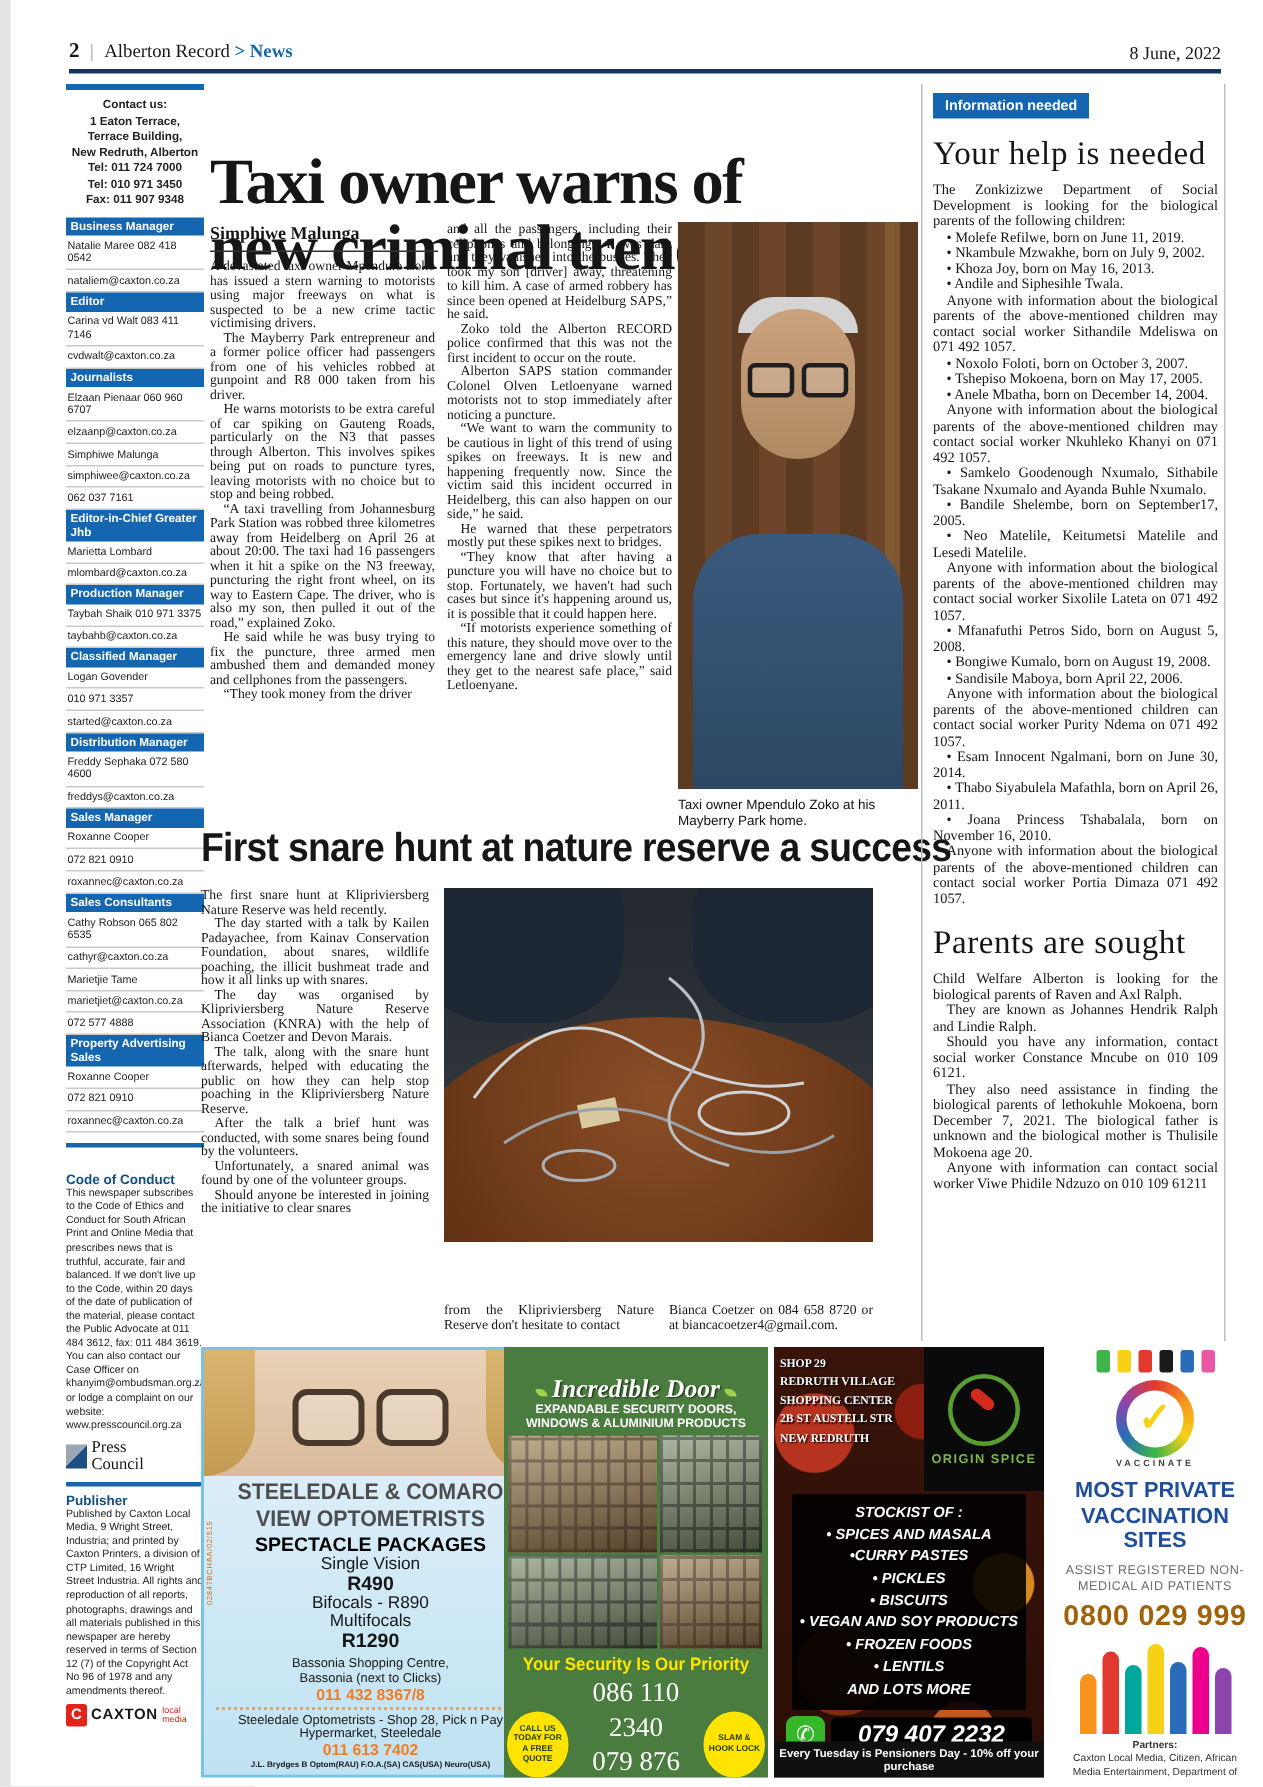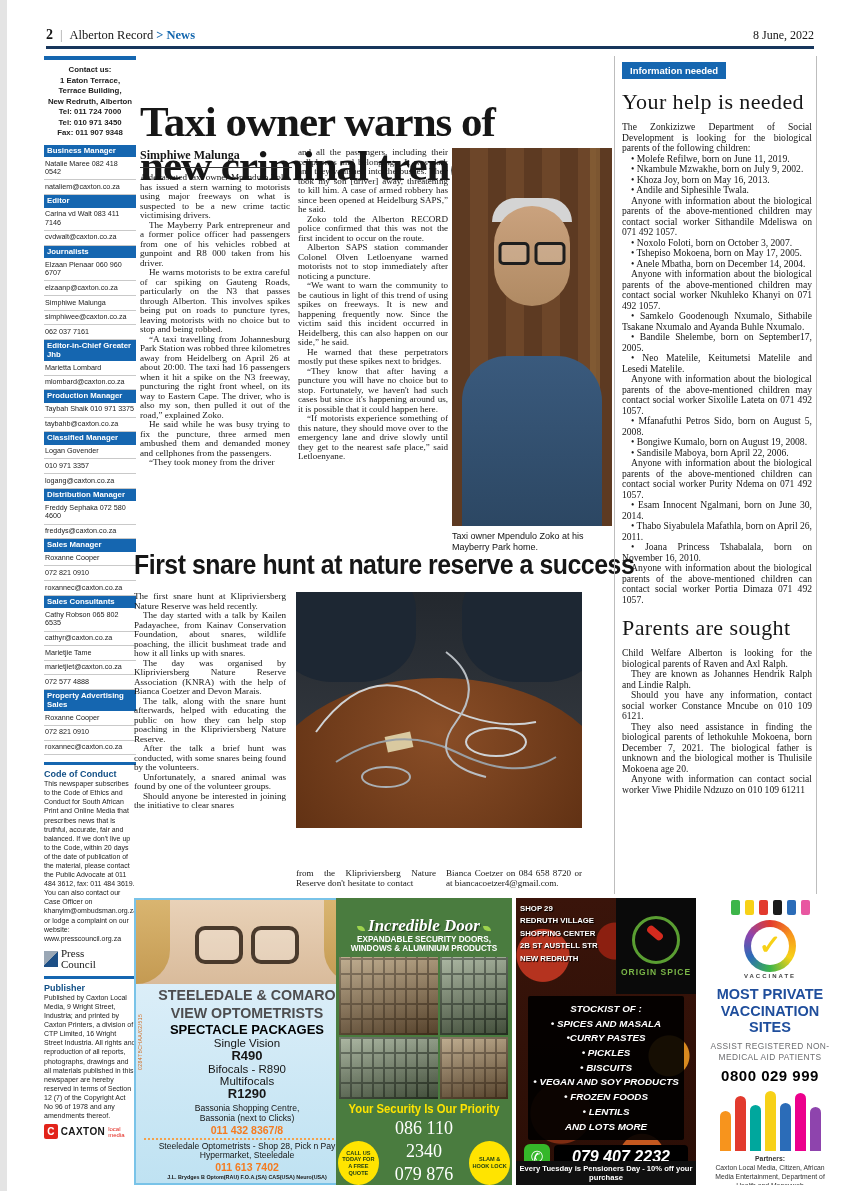--- a/index.html
+++ b/index.html
@@ -15,21 +15,21 @@
   
   .sidebar{position:absolute;left:44px;top:52px;width:92px;height:1133px;font-family:"Liberation Sans",sans-serif;overflow:hidden;}
   .logo{position:relative;background:#1566b0;height:40px;border-radius:3px;padding:2px 4px 4px;}
   .logo-tab{display:inline-block;background:#fff;color:#111;font-size:5px;font-weight:bold;padding:0 2px;margin-left:7px;}
   .logo-word{color:#fff;font-style:italic;font-weight:bold;font-size:21px;font-family:"Liberation Serif",serif;line-height:20px;text-align:center;margin-top:-2px;}
   .logo-swoosh{position:absolute;left:10px;bottom:3px;width:70px;height:3px;background:#d42a1e;border-radius:50%;}
   .side-top-rule{height:4px;background:#1566b0;margin:4px 0 5px;}
   .contact{text-align:center;font-size:7.8px;line-height:1.35;font-weight:bold;color:#222;margin-bottom:6px;}
   .side-head{background:#1566b0;color:#fff;font-size:7.8px;font-weight:bold;padding:2px 3px;line-height:1.1;}
   .side-line{font-size:7.2px;line-height:1.2;padding:2.5px 1px;border-bottom:1px solid #c9c9c9;color:#222;}
-  .code-block{margin-top:7px;border-top:3px solid #1566b0;padding-top:4px;}
+  .code-block{margin-top:7px;border-top:3px solid #1566b0;padding-top:16px;}
   .blue-title{color:#114f86;font-size:9px;font-weight:bold;}
   .small-text{font-size:7px;line-height:1.3;color:#222;}
   .press{display:flex;align-items:center;gap:3px;margin:5px 0 2px;}
   .press-icon{width:14px;height:16px;background:linear-gradient(135deg,#9aa7b5 50%,#1d4f86 50%);}
   .press-word{font-family:"Liberation Serif",serif;font-size:11px;line-height:1.05;width:46px;}
   .rule-top{border-top:3px solid #1566b0;margin-top:5px;padding-top:4px;}
   .caxton{display:flex;align-items:center;gap:3px;margin:4px 0;}
   .caxton-c{width:15px;height:15px;background:#e2231a;color:#fff;font-weight:bold;text-align:center;line-height:15px;border-radius:2px;font-size:10px;}
   .caxton-word{font-size:10px;font-weight:bold;letter-spacing:.4px;}
   .caxton-tag{font-size:6px;color:#e2231a;}
@@ -96,41 +96,41 @@
   .door-photos{display:grid;grid-template-columns:58.5% 40%;grid-template-rows:78px 62px;gap:2px;margin:3px;}
   .ph{background:linear-gradient(160deg,rgba(255,255,255,.3),rgba(0,0,0,.3)),repeating-linear-gradient(90deg,#33402d 0 2px,transparent 2px 11px),repeating-linear-gradient(0deg,#33402d 0 2px,transparent 2px 15px),linear-gradient(#8a9a7d,#5d6e52);}
   .ph-warm{background:linear-gradient(160deg,rgba(255,244,220,.35),rgba(40,20,0,.35)),repeating-linear-gradient(90deg,#4a3a28 0 2px,transparent 2px 11px),repeating-linear-gradient(0deg,#4a3a28 0 2px,transparent 2px 15px),linear-gradient(#a08a6a,#6d5a42);}
   .door-slogan{color:#ffe400;font-weight:bold;font-size:12px;text-align:center;transform:scaleX(.94);margin-top:1px;}
   .door-mid{display:flex;align-items:center;justify-content:space-between;padding:0 2px;margin-top:1px;}
   .door-circle{width:44px;height:44px;border-radius:50%;background:#ffe400;color:#1c3c14;font-size:5.6px;font-weight:bold;display:flex;align-items:center;justify-content:center;text-align:center;line-height:1.25;box-sizing:border-box;padding:3px;}
   .door-nums{font-family:"Liberation Serif",serif;font-size:18px;line-height:1.3;text-align:center;}
   
   .ad-spice{left:516px;width:180px;font-family:"Liberation Sans",sans-serif;color:#fff;background:radial-gradient(circle at 15% 20%,#b5331f 0 26px,transparent 27px),radial-gradient(circle at 85% 55%,#d98a1f 0 20px,transparent 21px),radial-gradient(circle at 25% 75%,#7d2c12 0 30px,transparent 31px),radial-gradient(circle at 70% 90%,#c4581f 0 22px,transparent 23px),radial-gradient(circle at 55% 15%,#8c1f10 0 18px,transparent 19px),linear-gradient(#3a140a,#2a0e06);}
   .spice-top{display:flex;}
-  .spice-addr{flex:1;padding:5px 4px;font-size:7.8px;font-weight:bold;line-height:1.6;text-shadow:1px 1px 1px #000;}
+  .spice-addr{flex:1;padding:5px 4px;font-size:7.8px;font-weight:bold;line-height:1.6;text-shadow:1px 1px 1px #000;font-family:Liberation Serif, serif;}
   .spice-logo-box{width:80px;height:96px;background:#0a0a0a;display:flex;flex-direction:column;align-items:center;justify-content:center;gap:3px;}
   .spice-ring{width:42px;height:42px;border:3px solid #5a9e32;border-radius:50%;position:relative;}
   .spice-chili{position:absolute;left:11px;top:10px;width:18px;height:8px;background:#d42a1e;border-radius:5px;transform:rotate(40deg);}
   .spice-brand{color:#7ab648;font-size:8.5px;font-weight:bold;letter-spacing:1px;}
   .stockist{background:rgba(0,0,0,.9);margin:2px 12px;padding:6px 2px;text-align:center;font-style:italic;font-weight:bold;border-radius:2px;}
   .stockist-line{font-size:9.8px;line-height:1.5;}
   .spice-phone-row{display:flex;align-items:center;gap:4px;margin:4px 8px 0;}
   .wa{width:26px;height:26px;background:#35b729;border-radius:6px;color:#fff;font-size:15px;text-align:center;line-height:26px;}
   .spice-phone{flex:1;background:#000;border-radius:4px;color:#fff;font-style:italic;font-weight:bold;font-size:16px;text-align:center;padding:3px 0;}
   .spice-strip{position:absolute;bottom:0;left:0;right:0;background:#101010;color:#fff;font-size:7.6px;font-weight:bold;text-align:center;padding:3px 1px;}
   
   .ad-vax{left:700px;width:140px;background:#fff;font-family:"Liberation Sans",sans-serif;text-align:center;}
   .vax-chips{display:flex;justify-content:center;gap:5px;margin-top:2px;}
   .chip{width:9px;height:15px;border-radius:2px;}
   .vax-ring{width:52px;height:52px;margin:5px auto 0;border-radius:50%;background:conic-gradient(#e23a2e,#f7941d,#f7d117,#3db54a,#2b6cb8,#8e44ad,#e23a2e);display:flex;align-items:center;justify-content:center;}
   .vax-ring-inner{width:38px;height:38px;background:#fff;border-radius:50%;color:#f7d117;font-size:27px;font-weight:bold;line-height:36px;}
   .vax-word{font-size:6px;font-weight:bold;letter-spacing:2px;color:#444;margin-top:1px;}
   .vax-title{color:#1f4e9c;font-weight:bold;font-size:14.5px;line-height:1.15;margin:7px 8px 0;}
   .vax-sub{color:#6d6e71;font-size:8.4px;line-height:1.35;margin-top:5px;letter-spacing:.4px;}
-  .vax-phone{color:#000000;font-weight:bold;font-size:15px;margin-top:3px;letter-spacing:.5px;}
+  .vax-phone{color:#a16207;font-weight:bold;font-size:19px;margin-top:3px;letter-spacing:.5px;}
   .vax-hands{display:flex;align-items:flex-end;justify-content:center;gap:4px;height:62px;margin-top:5px;}
   .hand{width:11px;border-radius:6px 6px 0 0;}
   .vax-partners{font-size:6.8px;line-height:1.35;color:#333;margin-top:3px;padding:0 6px;}
   .vax-partners b{display:block;}
 </style>
 </head>
 <body>
 
 <div class="page">
   <div class="edge"></div>
@@ -192,21 +192,21 @@
       <div>
           <div class="side-line">Taybah Shaik 010 971 3375</div>
           <div class="side-line">taybahb@caxton.co.za</div>
         </div>
     </div>
     <div class="side-sec">
       <div class="side-head">Classified Manager</div>
       <div>
           <div class="side-line">Logan Govender</div>
           <div class="side-line">010 971 3357</div>
-          <div class="side-line">logang@caxton.co.za</div>
+          <div class="side-line">started@caxton.co.za</div>
         </div>
     </div>
     <div class="side-sec">
       <div class="side-head">Distribution Manager</div>
       <div>
           <div class="side-line">Freddy Sephaka 072 580 4600</div>
           <div class="side-line">freddys@caxton.co.za</div>
         </div>
     </div>
     <div class="side-sec">

